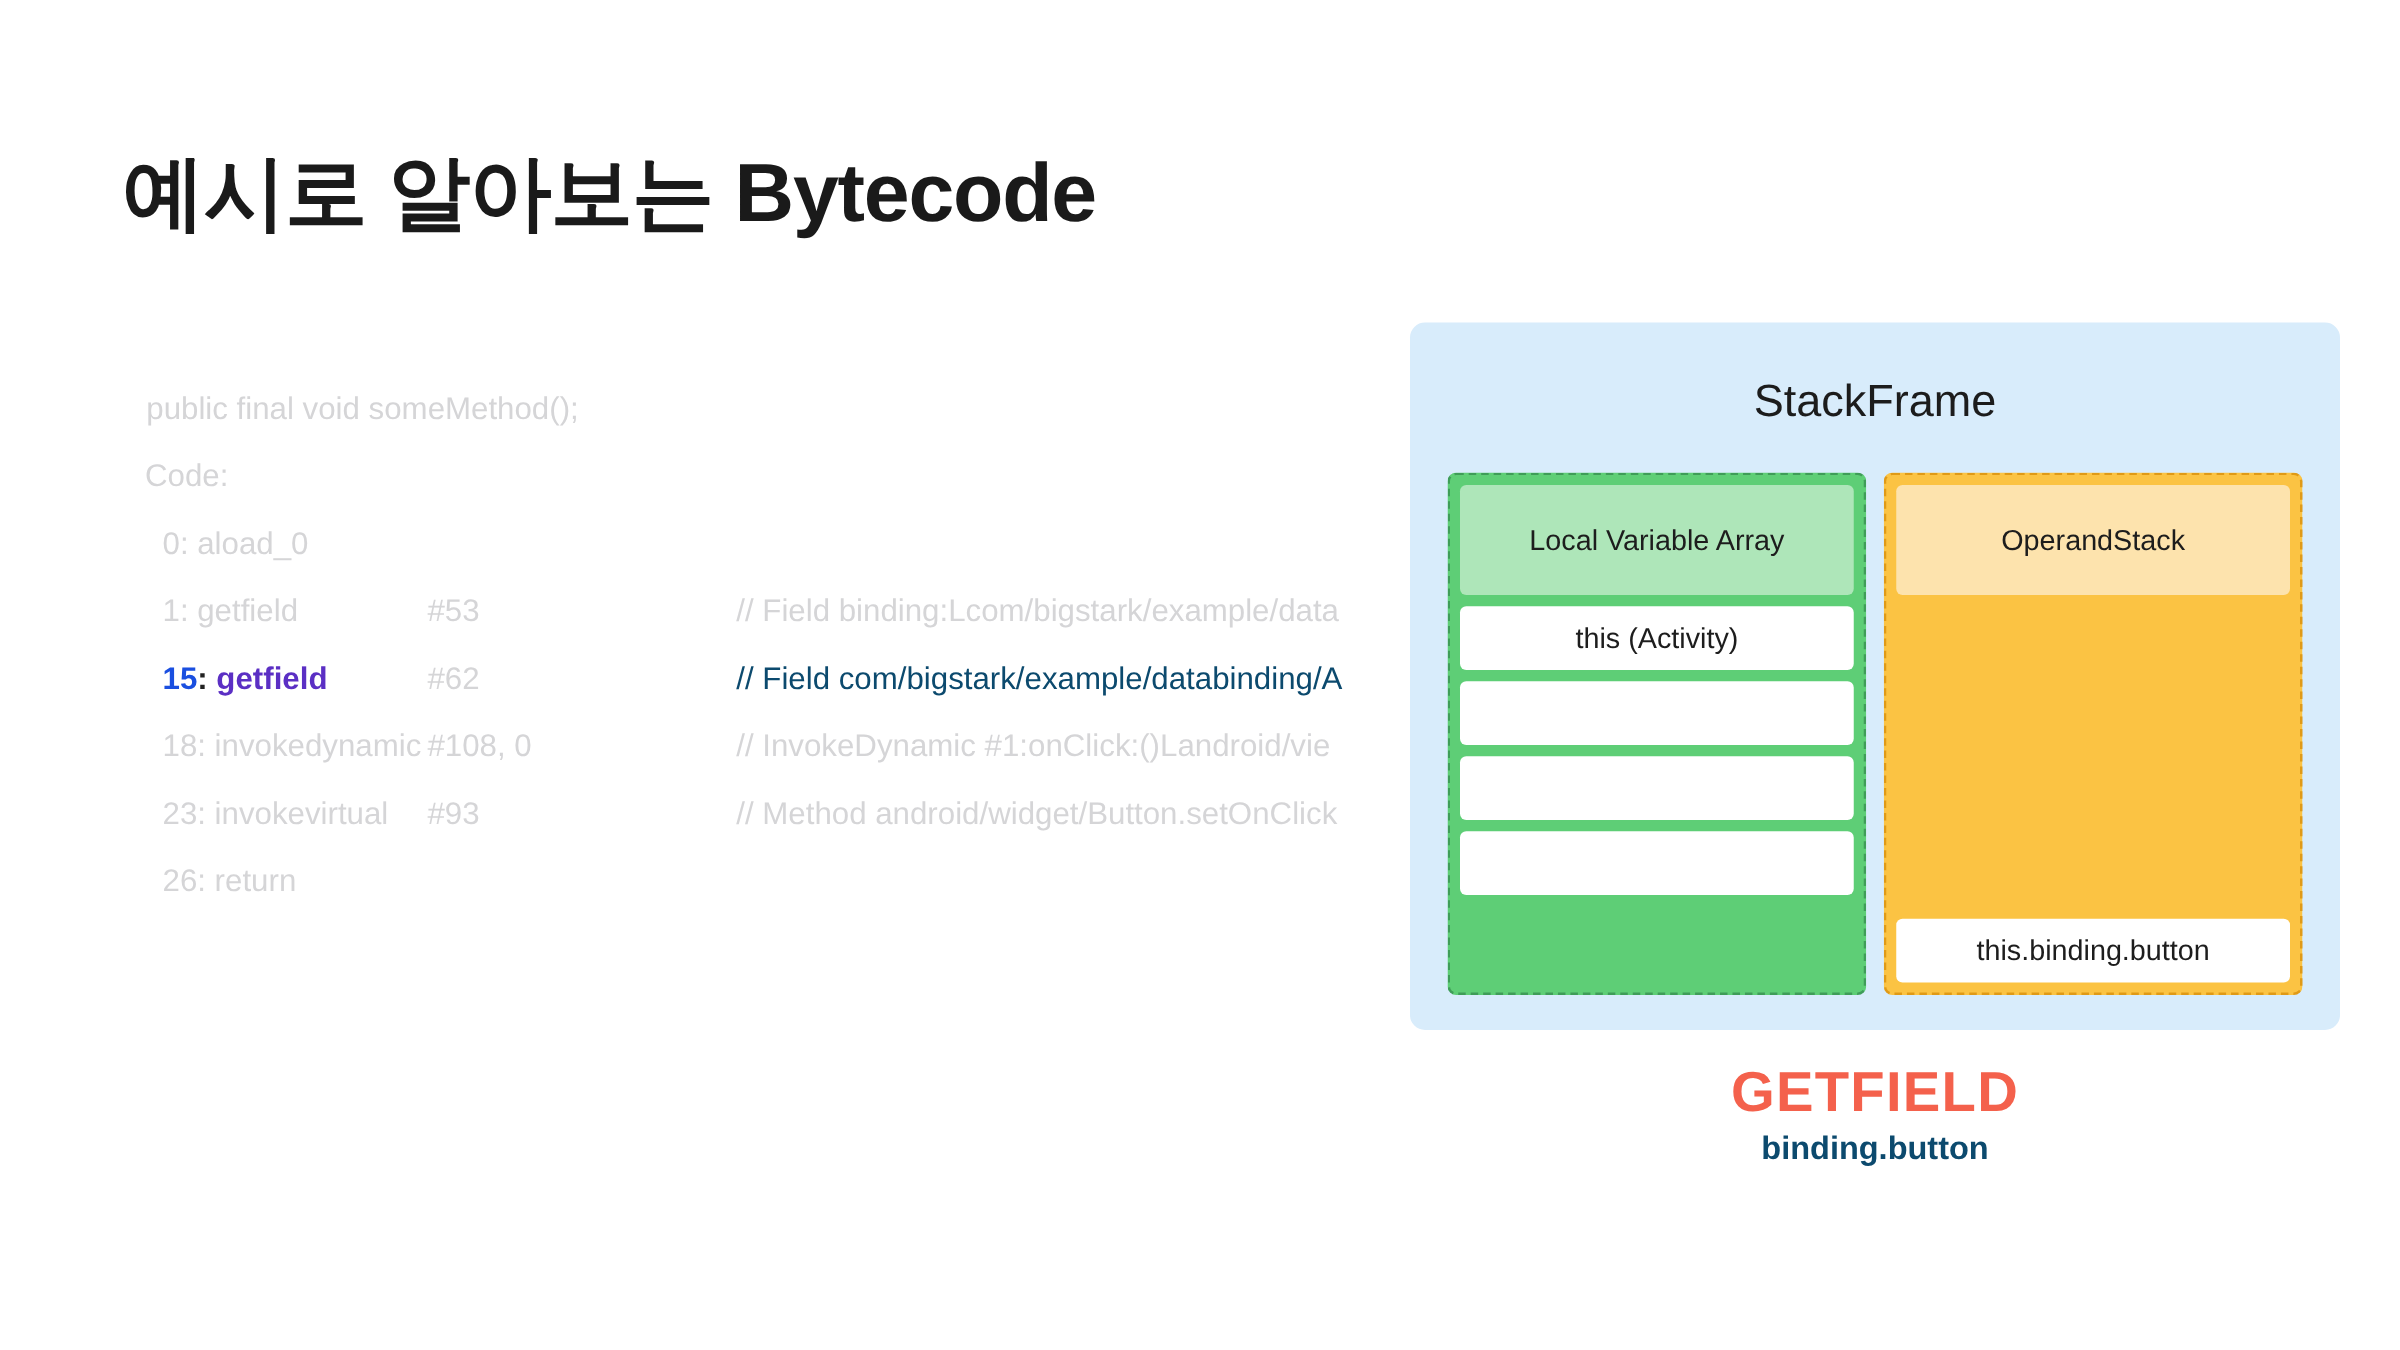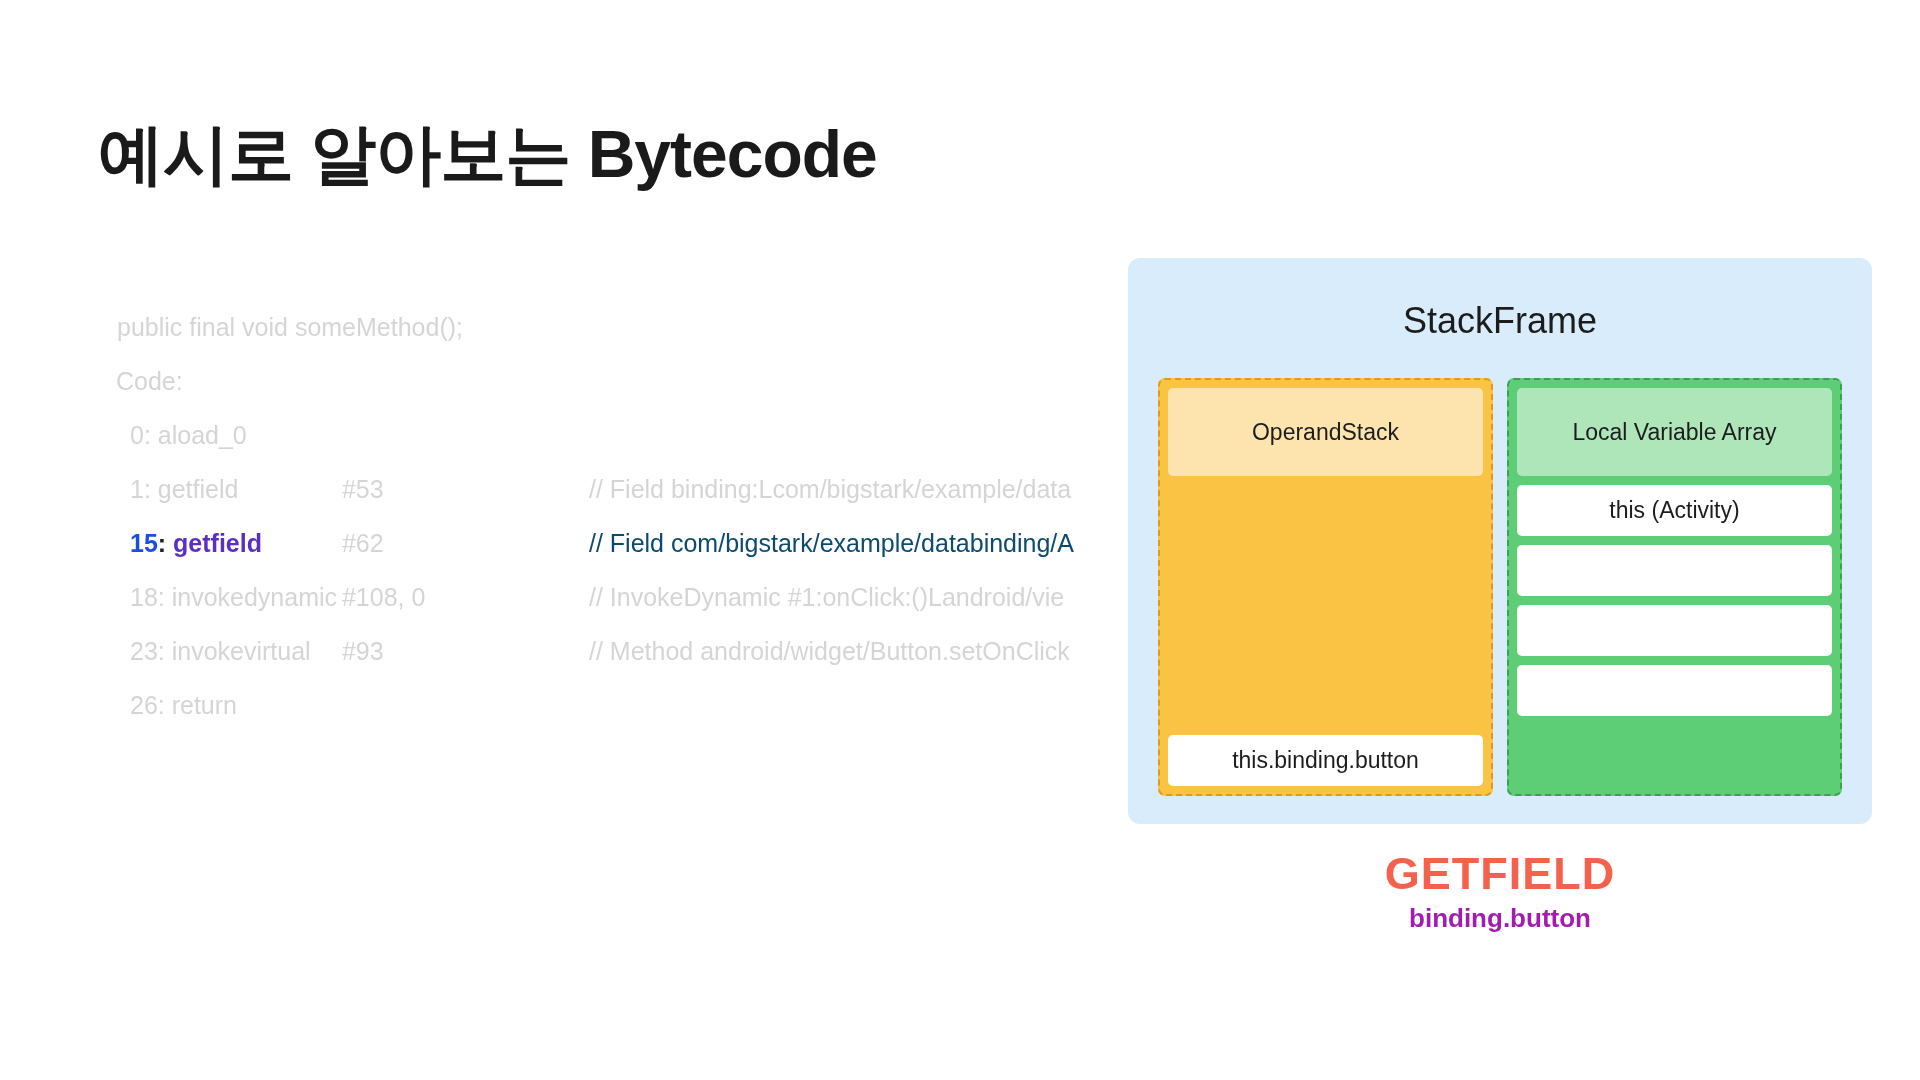--- a/index.html
+++ b/index.html
@@ -143,21 +143,21 @@
   #opcode-name {
     font-size:45px;
     font-weight:700;
     color:#f4614c;
     letter-spacing:1px;
     line-height:1.05;
   }
   #opcode-detail {
     font-size:26px;
     font-weight:700;
-    color:#a21caf;
+    color:#0c4a6e;
     margin-top:6px;
   }
 </style>
 </head>
 <body>
 
 <div id="slide">
 
   <h1 id="slide-title">예시로 알아보는 Bytecode</h1>
 
@@ -203,38 +203,38 @@
       <span>26: return</span>
     </div>
 
   </div>
 
   <div id="stackframe-panel">
 
     <div id="stackframe-title">StackFrame</div>
 
     <div id="frame-columns">
-
-      <div class="frame-col ops">
-        <div class="col-header ops-h">OperandStack</div>
-        <div class="slot-area bottom-anchored">
-          <div class="slot">this.binding.button</div>
-        </div>
-      </div>
 
       <div class="frame-col lva">
         <div class="col-header lva-h">Local Variable Array</div>
         <div class="slot-area">
           <div class="slot">this (Activity)</div>
           <div class="slot"></div>
           <div class="slot"></div>
           <div class="slot"></div>
         </div>
       </div>
 
+      <div class="frame-col ops">
+        <div class="col-header ops-h">OperandStack</div>
+        <div class="slot-area bottom-anchored">
+          <div class="slot">this.binding.button</div>
+        </div>
+      </div>
+
     </div>
   </div>
 
   <div id="opcode-caption">
     <div id="opcode-name">GETFIELD</div>
     <div id="opcode-detail">binding.button</div>
   </div>
 
 </div>
 

